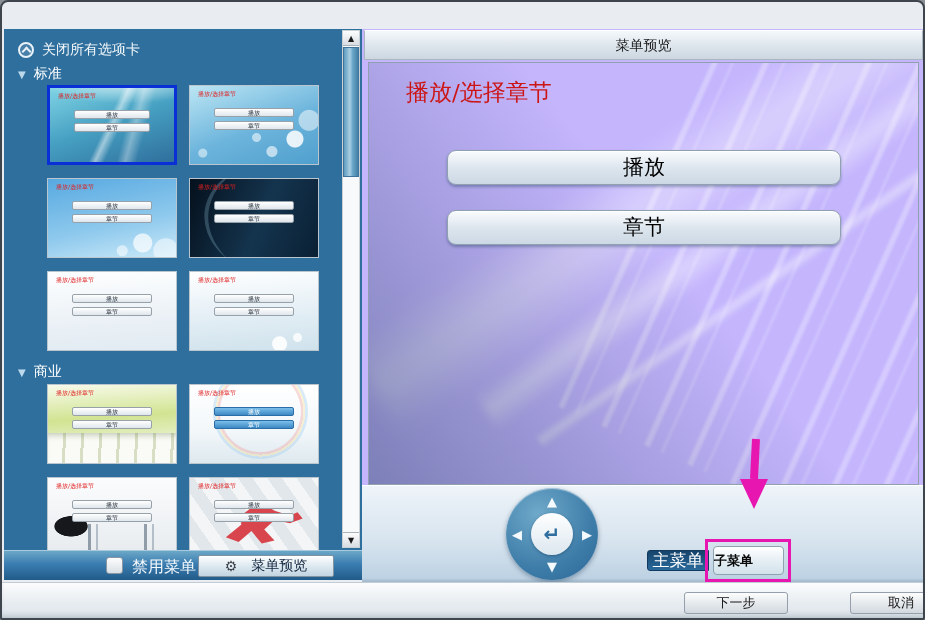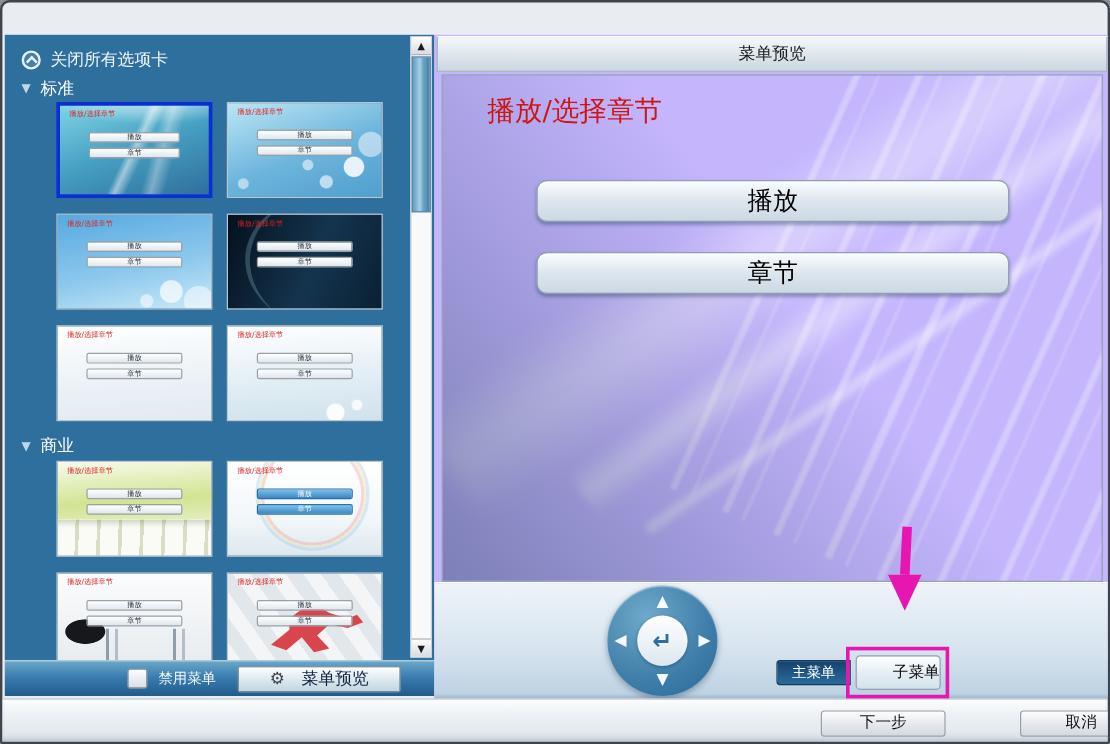--- a/index.html
+++ b/index.html
@@ -96,21 +96,21 @@
   .t-runner { background:repeating-linear-gradient(55deg,#f3f5f7 0 12px,#e2e7eb 12px 24px); }
   .t-runner .deco { background:#d9454c;
              clip-path:polygon(48% 38%, 58% 34%, 66% 42%, 78% 48%, 84% 44%, 88% 52%, 78% 58%, 66% 54%, 58% 66%, 66% 80%, 56% 84%, 48% 68%, 38% 82%, 28% 76%, 40% 60%, 40% 48%); }
 
   
   .side-bottom { position:absolute; left:2px; top:548px; width:358px; height:30px;
                  background:linear-gradient(#6ca7c7 0%,#3a7db1 45%,#215b89 100%);
                  border-top:1px solid #a8cade; }
   .checkbox { position:absolute; left:102px; top:6px; width:17px; height:17px;
               background:linear-gradient(#fdfdfd,#d9e0e6); border:1px solid #8a97a2; border-radius:3px; cursor:pointer; }
-  .disable-label { position:absolute; left:128px; top:6px; font-size:12px; color:#f4f8fb; }
+  .disable-label { position:absolute; left:128px; top:6px; font-size:16px; color:#f4f8fb; }
   .customize-btn { position:absolute; left:194px; top:4px; width:136px; height:22px;
               background:linear-gradient(#ffffff,#dde9f0 50%,#c3d5e1);
               border:1px solid #7f93a2; border-radius:2px; cursor:pointer;
               display:flex; align-items:center; justify-content:center; gap:14px; }
   .customize-btn .gear { font-size:14px; color:#3c4248; line-height:1; }
   .customize-btn .lbl { font-size:14px; color:#10233c; }
 
   
   .scrollbar { position:absolute; left:340px; top:28px; width:18px; height:518px;
                background:#f8f9fa; border:1px solid #c9d0d6; }
@@ -166,24 +166,24 @@
   .d-down { bottom:7px; left:50%; transform:translateX(-50%); }
   .d-left { left:6px; top:50%; transform:translateY(-50%); }
   .d-right { right:6px; top:50%; transform:translateY(-50%); }
   .dpad-center { position:absolute; left:50%; top:50%; transform:translate(-50%,-50%);
           width:42px; height:42px; border-radius:50%; cursor:pointer;
           background:linear-gradient(#ffffff,#dce7ef); box-shadow:0 1px 3px rgba(20,50,80,.45);
           text-align:center; line-height:42px; font-size:20px; font-weight:bold; color:#2f6e9e; }
 
   .menu-toggle-main { position:absolute; left:285px; top:64px; width:62px; height:21px; cursor:pointer;
           background:linear-gradient(#16436b,#2a6a9c); border:1px solid #123least; border:1px solid #123a5e; border-radius:3px 0 0 3px;
-          color:#ffffff; font-size:12px; text-align:center; line-height:19px; }
+          color:#ffffff; font-size:17px; text-align:center; line-height:19px; }
   .menu-toggle-sub { position:absolute; left:351px; top:60px; width:71px; height:29px; cursor:pointer;
           background:linear-gradient(#ffffff,#e3edf3 55%,#d3e2ea); border:1px solid #8fa2b0; border-radius:4px;
-          color:#0a0a0a; font-size:13px; font-weight:normal; text-align:right; line-height:27px; }
+          color:#0a0a0a; font-size:13px; font-weight:bold; text-align:left; line-height:27px; }
   .magenta-box { position:absolute; left:343px; top:53px; width:86px; height:43px;
           border:3px solid #e816b0; pointer-events:none; z-index:6; }
 
   
   .footer { position:absolute; left:0; top:580px; width:921px; height:36px;
             background:linear-gradient(#fbfcfd 0%,#e8edf1 55%,#dde4ea 100%);
             border-top:1px solid #c2ccd4; box-shadow:inset 0 -5px 6px -4px #aab6c0; }
   .foot-btn { position:absolute; top:9px; height:22px; cursor:pointer;
             background:linear-gradient(#fdfdfd,#e4e8ec 55%,#d2d9df);
             border:1px solid #95a0ac; border-radius:3px;

